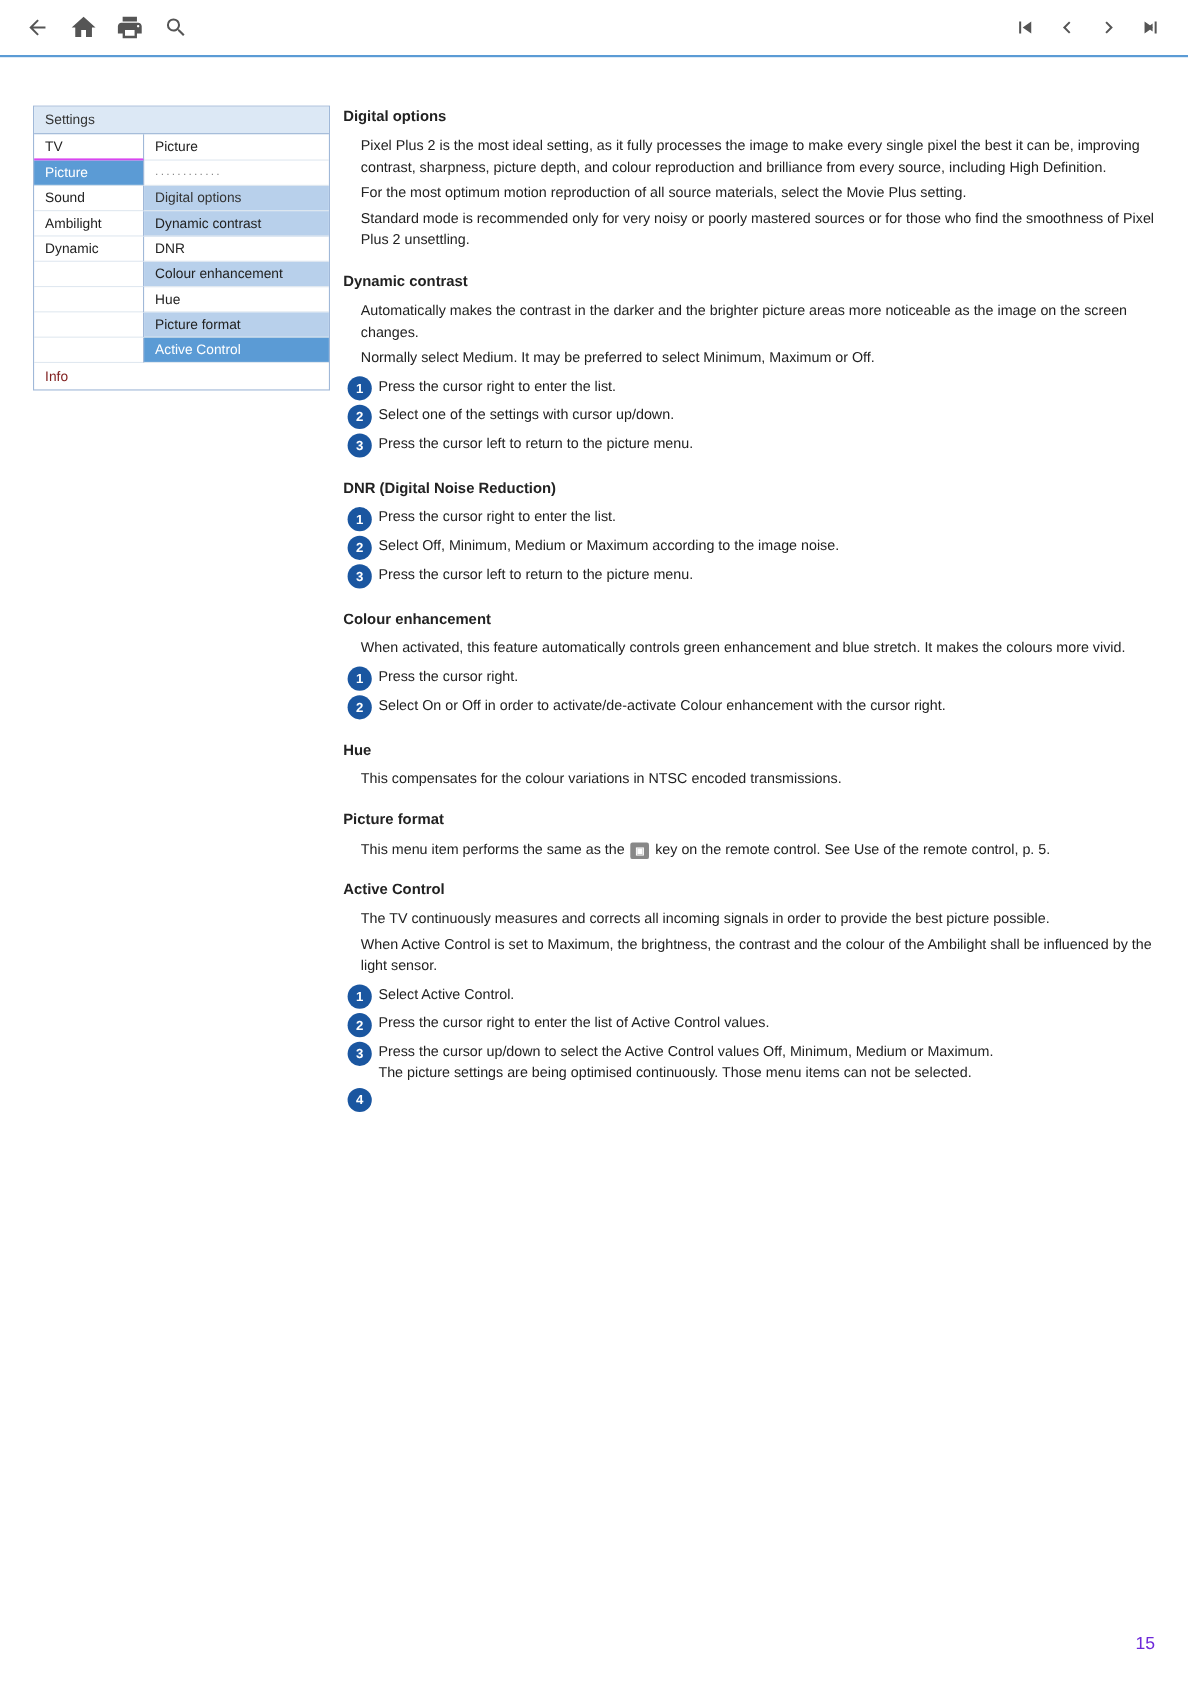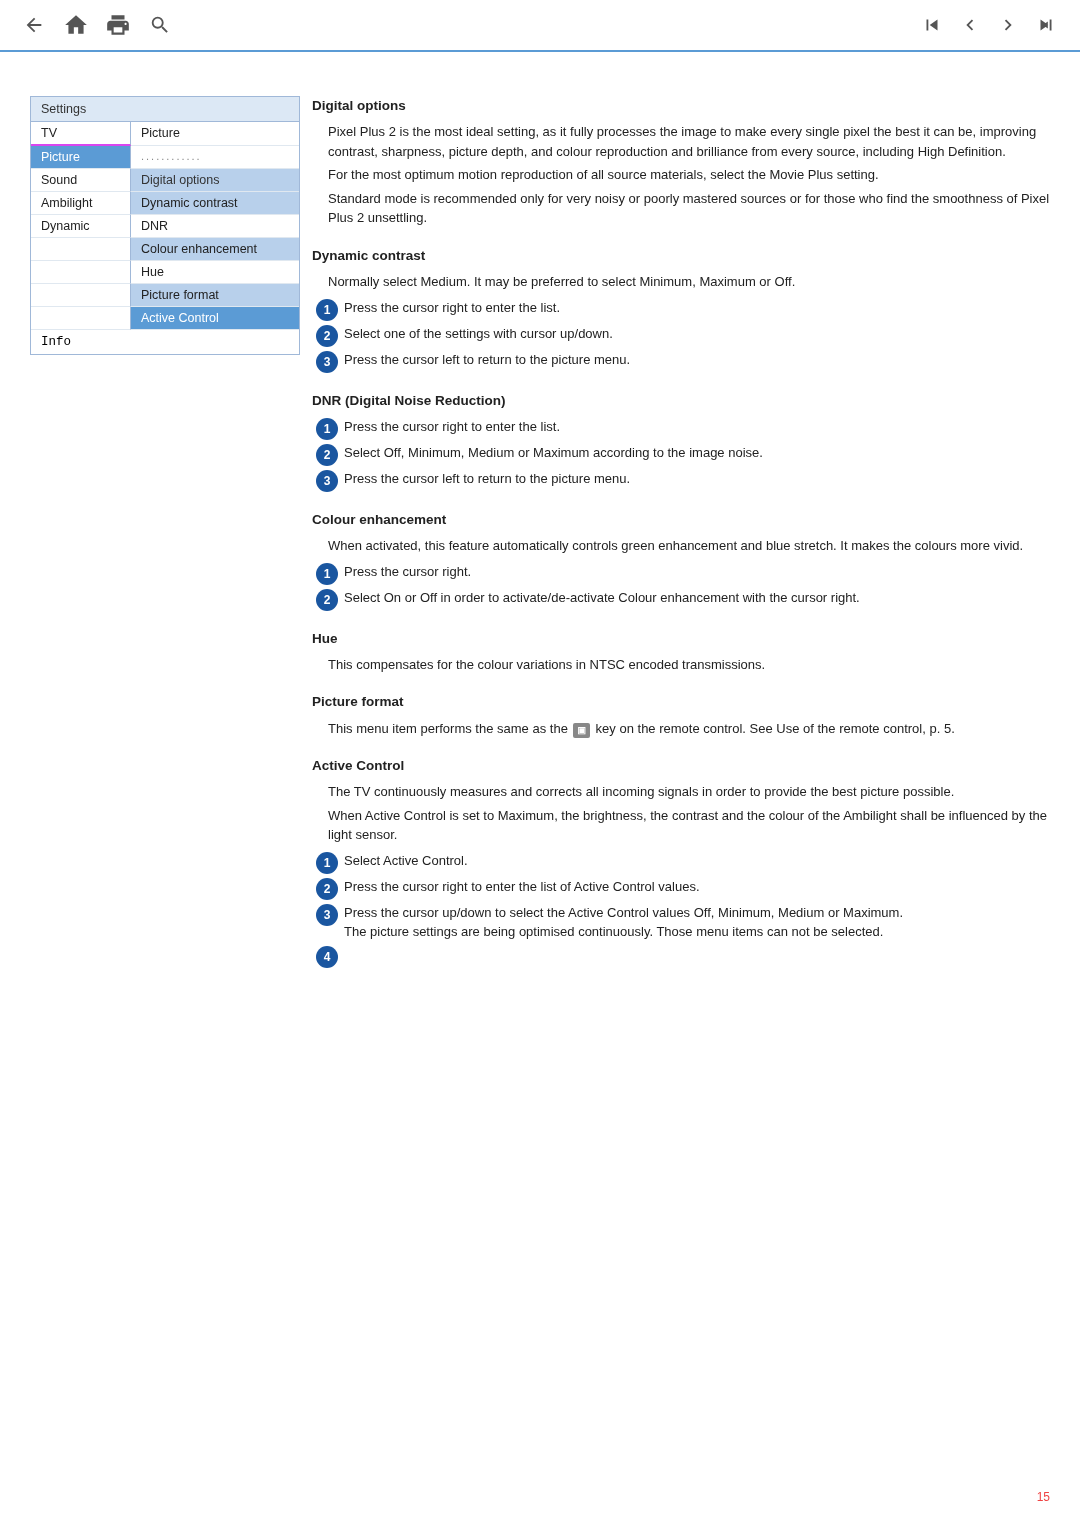--- a/index.html
+++ b/index.html
@@ -116,22 +116,21 @@
       border-right: 1px solid #a0b8d8;
       border-bottom: 2px solid #d946ef;
     }
     .picture-header-cell {
       flex: 1;
       padding: 4px 10px;
       border-bottom: 1px solid #e0e8f0;
     }
     .info-row {
       padding: 5px 10px;
-      color: #000000;
-      font-family: Liberation Mono, monospace;
+      color: #7f1d1d;
     }
 
     
     .right-content {
       flex: 1;
       font-size: 13px;
       line-height: 1.5;
     }
 
     .section-title {
@@ -178,22 +177,22 @@
       line-height: 1.5;
     }
 
     b { font-weight: normal; }
 
     
     .page-number {
       position: absolute;
       bottom: 24px;
       right: 30px;
-      font-size: 12px;
-      color: #ef4444;
+      font-size: 16px;
+      color: #6d28d9;
     }
 
     
     .remote-icon {
       display: inline-flex;
       align-items: center;
       justify-content: center;
       background: #888;
       color: #fff;
       font-size: 9px;
@@ -353,20 +352,21 @@
 
     <div class="section-title">Digital options</div>
     <div class="section-body">
       <p><b>Pixel Plus 2</b> is the most ideal setting, as it fully processes the image to make every single pixel the best it can be, improving contrast, sharpness, picture depth, and colour reproduction and brilliance from every source, including High Definition.</p>
       <p>For the most optimum motion reproduction of all source materials, select the <b>Movie Plus</b> setting.</p>
       <p><b>Standard</b> mode is recommended only for very noisy or poorly mastered sources or for those who find the smoothness of Pixel Plus 2 unsettling.</p>
     </div>
 
     <div class="section-title">Dynamic contrast</div>
     <div class="section-body">
+      <p>Automatically makes the contrast in the darker and the brighter picture areas more noticeable as the image on the screen changes.</p>
       <p>Normally select <b>Medium</b>. It may be preferred to select <b>Minimum</b>, <b>Maximum</b> or <b>Off</b>.</p>
     </div>
     <div class="step-item">
       <div class="step-num blue">1</div>
       <div class="step-text">Press the cursor right to enter the list.</div>
     </div>
     <div class="step-item">
       <div class="step-num blue">2</div>
       <div class="step-text">Select one of the settings with cursor up/down.</div>
     </div>

